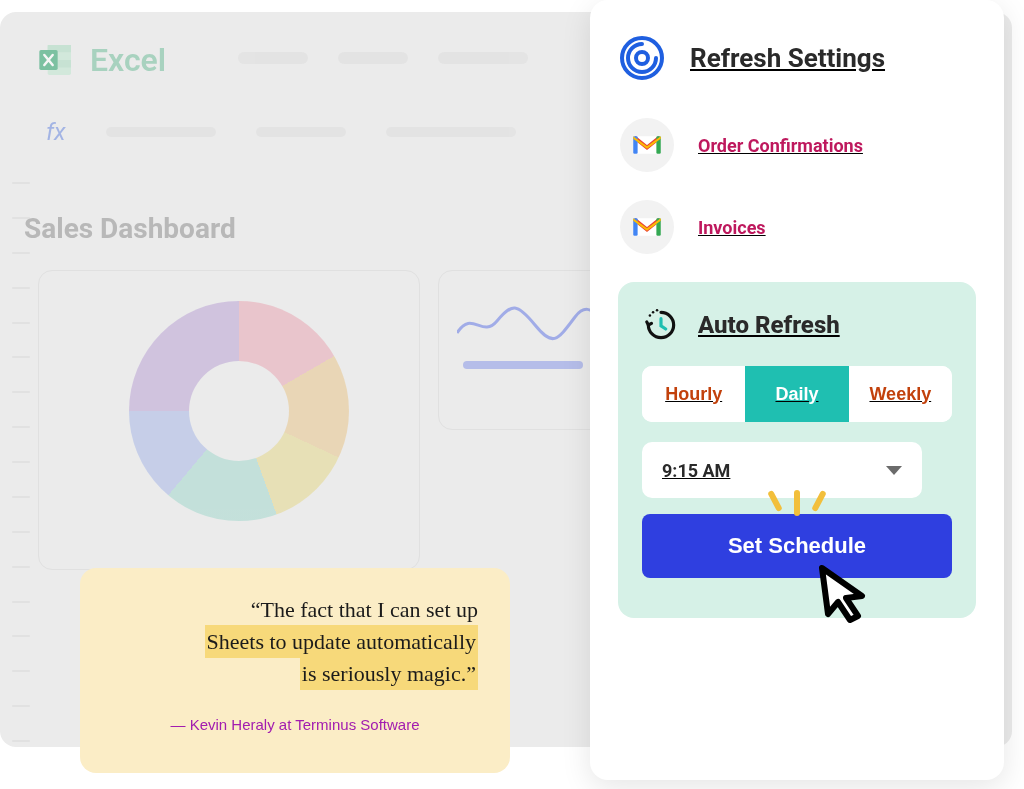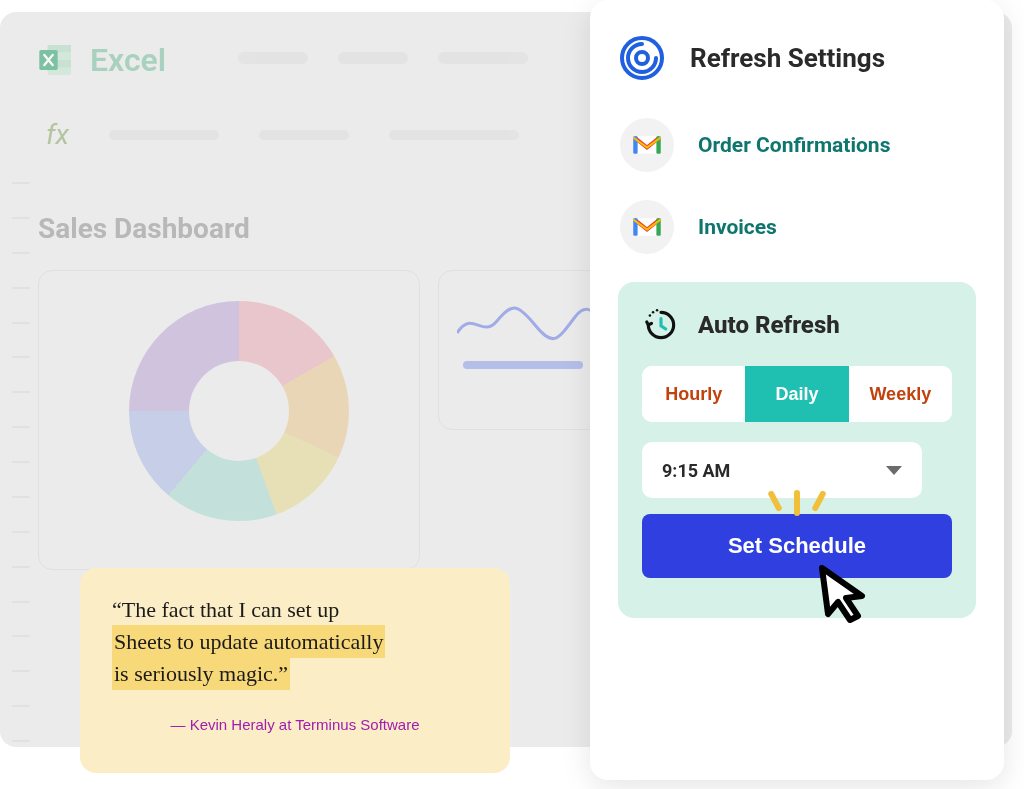--- a/index.html
+++ b/index.html
@@ -13,54 +13,54 @@
   
   .excel-header { position: absolute; left: 36px; top: 28px; display: flex; align-items: center; gap: 14px; opacity: 0.55; }
   .excel-logo { width: 40px; height: 40px; color: #1f9e63; }
   .excel-title { font-size: 32px; font-weight: 600; color: #1f9e63; opacity: 0.6; }
 
   .toolbar-placeholders { position: absolute; top: 40px; left: 238px; display: flex; gap: 30px; opacity: 0.35; }
   .ph { background: #d6d6d6; border-radius: 8px; height: 12px; }
   .ph.a { width: 70px; } .ph.b { width: 70px; } .ph.c { width: 90px; }
 
   .fx-bar { position: absolute; left: 46px; top: 106px; display: flex; align-items: center; gap: 40px; opacity: 0.35; }
-  .fx-label { font-style: italic; font-size: 28px; color: #4d7c0f; }
+  .fx-label { font-style: italic; font-size: 24px; color: #1d4ed8; }
   .fx-ph { height: 10px; width: 110px; background: #d6d6d6; border-radius: 6px; }
 
   
   .row-gutter { position: absolute; left: 12px; top: 170px; width: 10px; height: 560px; display: flex; flex-direction: column; justify-content: space-between; opacity: 0.35; }
   .row-tick { height: 2px; width: 18px; background: #cfcfcf; border-radius: 2px; }
 
-  .dash-title { position: absolute; left: 38px; top: 200px; font-size: 28px; font-weight: 700; color: #b7b7b7; }
+  .dash-title { position: absolute; left: 24px; top: 200px; font-size: 28px; font-weight: 700; color: #b7b7b7; }
 
   .chart-card { position: absolute; left: 38px; top: 258px; width: 382px; height: 300px; border: 1px solid #e0e0e0; border-radius: 14px; background: rgba(255,255,255,0); }
   .donut { position: absolute; left: 90px; top: 30px; width: 220px; height: 220px; border-radius: 50%; background: conic-gradient(#e9b6c0 0 60deg, #e9cfa1 60deg 115deg, #e6dca1 115deg 160deg, #b3dcd4 160deg 220deg, #b7c4e8 220deg 270deg, #c6b3da 270deg 360deg); opacity: 0.72; }
   .donut::after { content: ""; position: absolute; left: 60px; top: 60px; width: 100px; height: 100px; background: #ebebeb; border-radius: 50%; }
 
   .line-card { position: absolute; left: 438px; top: 258px; width: 240px; height: 160px; border: 1px solid #e0e0e0; border-radius: 14px; }
   .sparkline { position: absolute; left: 18px; top: 20px; opacity: 0.6; }
   .bar-ph { position: absolute; left: 24px; top: 90px; width: 120px; height: 8px; background: #7d8ee8; border-radius: 6px; opacity: 0.5; }
 
   
   .quote-card { position: absolute; left: 80px; top: 568px; width: 430px; height: 205px; background: #fbedc6; border-radius: 16px; padding: 26px 32px 20px 32px; font-family: Georgia, "Times New Roman", serif; color: #1b1b1b; }
-  .quote-text { font-size: 22px; line-height: 1.45; }
+  .quote-text { font-size: 22px; line-height: 1.45; text-align: right; }
   .hl { background: #f7d97a; padding: 4px 2px; }
   .quote-attrib { margin-top: 26px; font-family: -apple-system, Helvetica, Arial, sans-serif; font-size: 15px; color: #a21caf; text-align: center; }
 
   
-  .panel { position: absolute; right: 20px; top: 0; width: 414px; height: 780px; background: #ffffff; border-radius: 18px; box-shadow: 0 8px 30px rgba(0,0,0,0.10); padding: 34px 28px 24px 28px; }
+  .panel { position: absolute; right: 20px; top: 0; width: 414px; height: 780px; background: #ffffff; border-radius: 18px; box-shadow: 0 8px 30px rgba(0,0,0,0.10); padding: 34px 28px 24px 28px; text-decoration: underline; }
 
   .panel-header { display: flex; align-items: center; gap: 24px; margin-bottom: 36px; }
   .brand-logo { width: 48px; height: 48px; }
   .panel-title { font-size: 26px; font-weight: 700; color: #2a2a2a; }
 
   .source-row { display: flex; align-items: center; gap: 24px; margin: 12px 0 28px 2px; }
   .source-icon-wrap { width: 54px; height: 54px; border-radius: 50%; background: #f2f2f2; display: flex; align-items: center; justify-content: center; }
   .gmail-svg { width: 30px; height: 24px; }
-  .source-label { font-size: 21px; font-weight: 700; color: #0f766e; text-align: center; }
+  .source-label { font-size: 18px; font-weight: 700; color: #be185d; text-align: center; }
 
   .auto-card { margin-top: 8px; background: #d6f1e7; border-radius: 16px; padding: 24px 24px 40px 24px; position: relative; }
   .auto-header { display: flex; align-items: center; gap: 18px; margin-bottom: 22px; }
   .auto-title { font-size: 24px; font-weight: 800; color: #2a2a2a; }
   .clock-icon { width: 38px; height: 38px; }
 
   .seg { display: flex; background: #fff; border-radius: 10px; overflow: hidden; height: 56px; }
   .seg button { flex: 1; border: none; background: #fff; font-size: 18px; font-weight: 600; color: #c2410c; cursor: pointer; }
   .seg button.active { background: #1fbfb1; color: #fff; }
 

